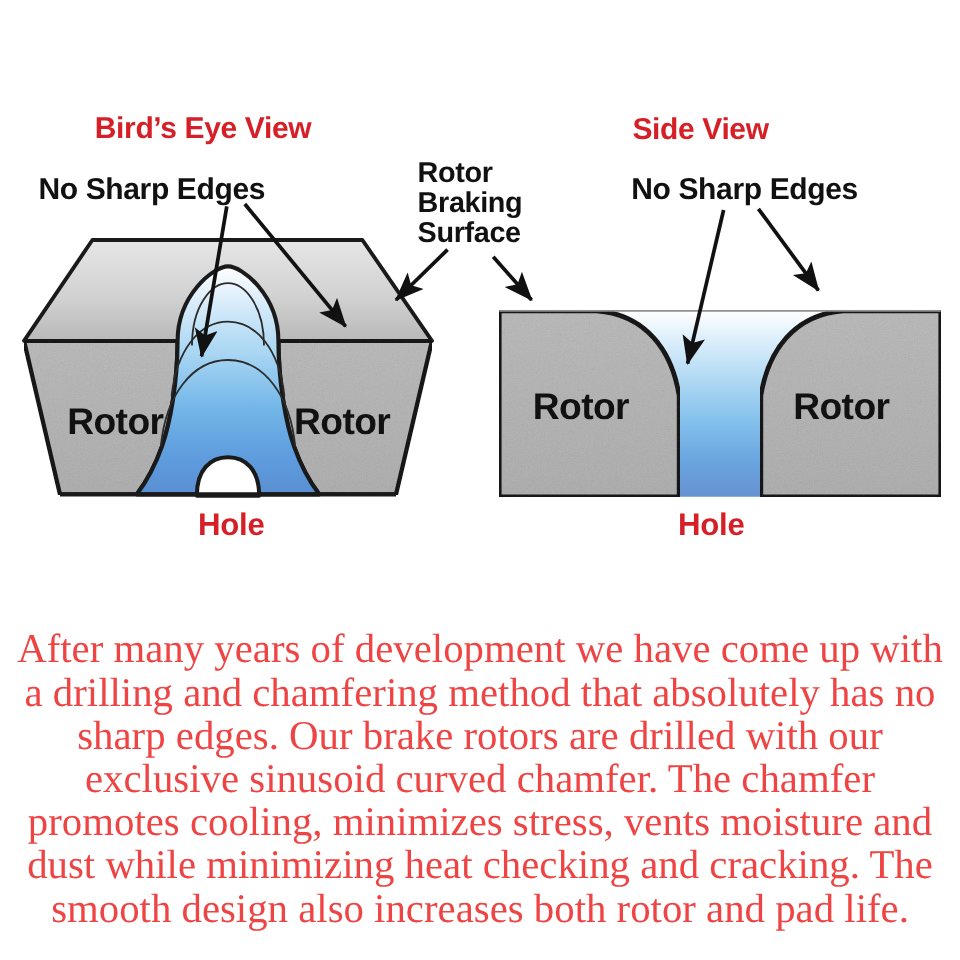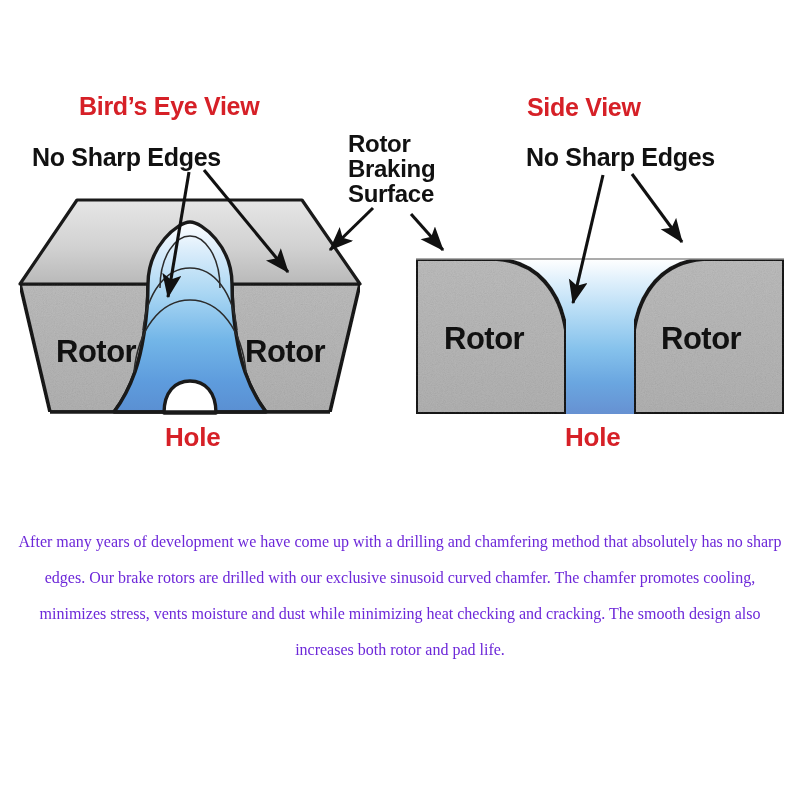--- a/index.html
+++ b/index.html
@@ -51,23 +51,23 @@
     font-size: 26px;
     letter-spacing: -0.2px;
   }
   .para {
     position: absolute;
     left: 10px;
     top: 524px;
     width: 780px;
     text-align: center;
     font-family: "Liberation Serif", serif;
-    font-size: 16px;
+    font-size: 34px;
     line-height: 36px;
-    color: #6d28d9;
+    color: #ef4444;
     white-space: pre-line;
   }
 </style>
 </head>
 <body>
 
 <div id="figure">
   <svg width="800" height="800" viewBox="0 0 800 800">
     <defs>
 

